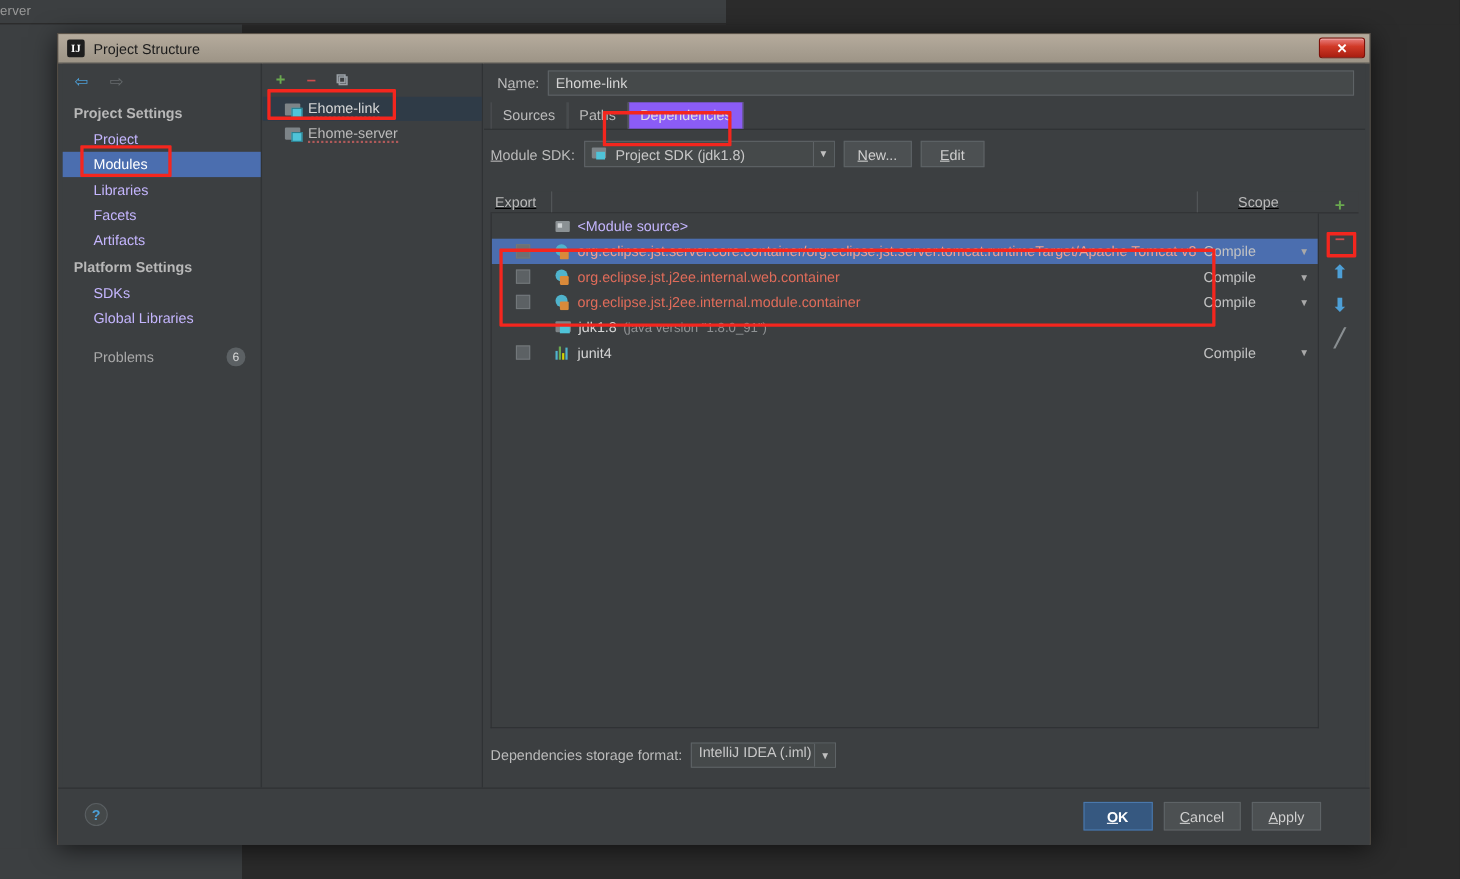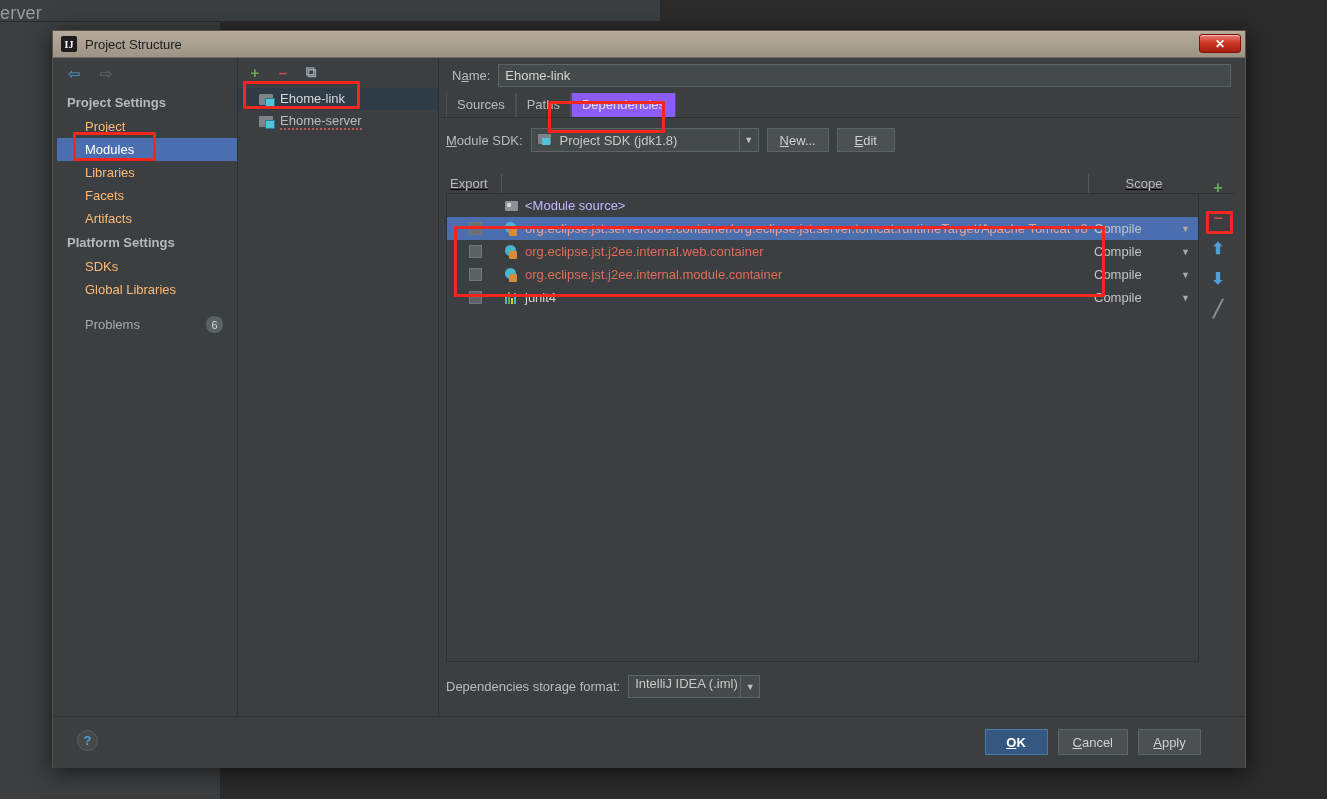--- a/index.html
+++ b/index.html
@@ -11,21 +11,21 @@
   }
 
   
   #backdrop { position: absolute; inset: 0; background: #2b2b2b; }
   .bd-topbar {
     position: absolute; left: 0; top: 0; width: 660px; height: 22px;
     background: #3c3f41; border-bottom: 1px solid #2b2b2b;
   }
   .bd-topbar-text {
     position: absolute; left: 0; top: 3px;
-    font-size: 18px; color: #9a9a9a; letter-spacing: .2px;
+    font-size: 12px; color: #9a9a9a; letter-spacing: .2px;
   }
   .bd-left {
     position: absolute; left: 0; top: 22px; width: 220px; height: 777px;
     background: #3c3f41;
   }
   .bd-right {
     position: absolute; left: 220px; top: 22px; right: 0; bottom: 0;
     background: #2b2b2b;
   }
   .bd-strip {
@@ -82,21 +82,21 @@
   .arrow { width: 18px; height: 16px; display: flex; align-items: center; justify-content: center;
            font-size: 15px; cursor: pointer; }
   .arrow.active { color: #4d9fd6; }
   .arrow.disabled { color: #666a6c; cursor: default; }
 
   .side-group {
     font-size: 13px; color: #b8b8b8; font-weight: bold;
     padding: 5px 0 5px 10px;
   }
   .side-item {
-    font-size: 13px; color: #fdba74;
+    font-size: 13px; color: #c4b5fd;
     padding: 3px 0 3px 28px; cursor: pointer; line-height: 17px;
   }
   .side-item.selected { background: #4b6eaf; color: #ffffff; }
   .side-sep { height: 12px; }
   .side-problems {
     display: flex; align-items: center; justify-content: space-between;
     font-size: 13px; color: #a9a9a9; padding: 3px 14px 3px 28px; cursor: pointer;
   }
   .badge {
     background: #5c6164; color: #d8d8d8; font-size: 11px;
@@ -453,20 +453,33 @@
             <div class="row-main">
               <span class="ic-lib"></span>
               <span class="row-label lbl-red">org.eclipse.jst.j2ee.internal.module.container</span>
             </div>
             <div class="scope-cell">
               <span>Compile</span>
               <span class="sc-arrow">▼</span>
             </div>
           </div>
 
+          <div class="row">
+            <div class="cb-cell">
+              <div class="cb hidden"></div>
+            </div>
+            <div class="row-main">
+              <span class="ic-jdk"></span>
+              <span class="row-label lbl-white">jdk1.8</span>
+              <span class="row-label lbl-gray">(java version "1.8.0_91")</span>
+            </div>
+            <div class="scope-cell">
+              <span></span>
+            </div>
+          </div>
 
           <div class="row">
             <div class="cb-cell">
               <div class="cb"></div>
             </div>
             <div class="row-main">
               <span class="ic-junit">
                   <i></i>
                   <i></i>
                   <i></i>

